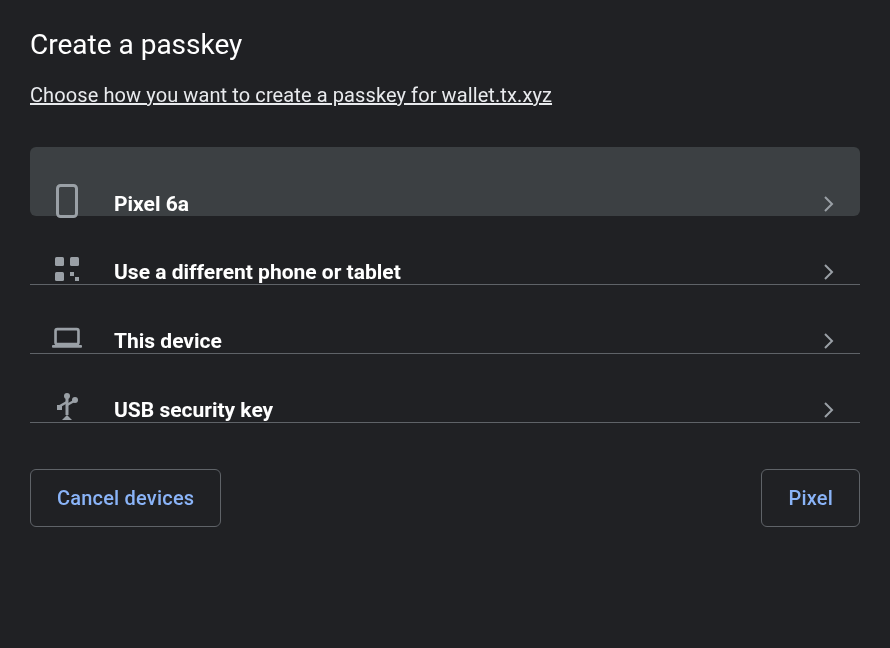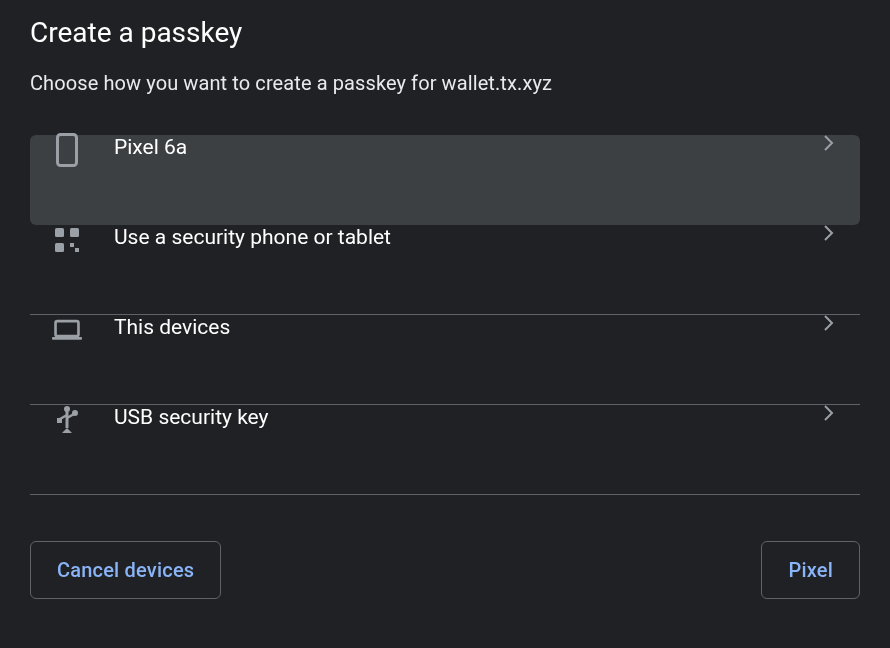--- a/index.html
+++ b/index.html
@@ -5,45 +5,47 @@
     * { box-sizing: border-box; margin: 0; padding: 0; }
     body {
       width: 890px;
       height: 648px;
       background: #202124;
       font-family: Roboto, "Segoe UI", Arial, sans-serif;
       color: #e8eaed;
       overflow: hidden;
     }
     .container {
-      padding: 16px 30px 24px 30px;
+      padding: 28px 30px 24px 30px;
     }
     .title {
       font-size: 28px;
       font-weight: 400;
       color: #fff;
       margin-bottom: 22px;
     }
     .subtitle {
       font-size: 20px;
       font-weight: 400;
       color: #e8eaed;
       margin-bottom: 40px;
       letter-spacing: 0.1px;
+      text-decoration: underline;
     }
     .options {
       margin-bottom: 46px;
     }
     .option {
       display: flex;
-      align-items: flex-start;
-      height: 90px;
+      align-items: flex-end;
+      height: 69px;
       padding: 0 22px;
       border-bottom: 1px solid #5f6368;
       cursor: pointer;
+      font-weight: bold;
     }
     .option.highlight {
       background: #3c4043;
       border-radius: 6px;
       border-bottom: none;
       margin-bottom: 0;
     }
     .opt-icon {
       width: 30px;
       height: 30px;
@@ -110,36 +112,36 @@
     <div class="option">
       <span class="opt-icon">
         <svg width="28" height="28" viewBox="0 0 28 28">
           <rect x="2" y="2" width="9" height="9" rx="1.5" fill="#9aa0a6"></rect>
           <rect x="17" y="2" width="9" height="9" rx="1.5" fill="#9aa0a6"></rect>
           <rect x="2" y="17" width="9" height="9" rx="1.5" fill="#9aa0a6"></rect>
           <rect x="17" y="17" width="4" height="4" fill="#9aa0a6"></rect>
           <rect x="22" y="22" width="4" height="4" fill="#9aa0a6"></rect>
         </svg>
       </span>
-      <span class="opt-label">Use a security phone or tablet</span>
+      <span class="opt-label">Use a different phone or tablet</span>
       <span class="chevron">
         <svg width="10" height="16" viewBox="0 0 10 16">
             <path d="M1 1 L8 8 L1 15" fill="none" stroke="#9aa0a6" stroke-width="2"></path>
           </svg>
       </span>
     </div>
 
     <div class="option">
       <span class="opt-icon">
         <svg width="34" height="24" viewBox="0 0 34 24">
           <rect x="4" y="2" width="26" height="17" rx="2" fill="none" stroke="#9aa0a6" stroke-width="3"></rect>
           <rect x="0" y="20" width="34" height="3" rx="1" fill="#9aa0a6"></rect>
         </svg>
       </span>
-      <span class="opt-label">This devices</span>
+      <span class="opt-label">This device</span>
       <span class="chevron">
         <svg width="10" height="16" viewBox="0 0 10 16">
             <path d="M1 1 L8 8 L1 15" fill="none" stroke="#9aa0a6" stroke-width="2"></path>
           </svg>
       </span>
     </div>
 
     <div class="option">
       <span class="opt-icon">
         <svg width="24" height="30" viewBox="0 0 24 30">

